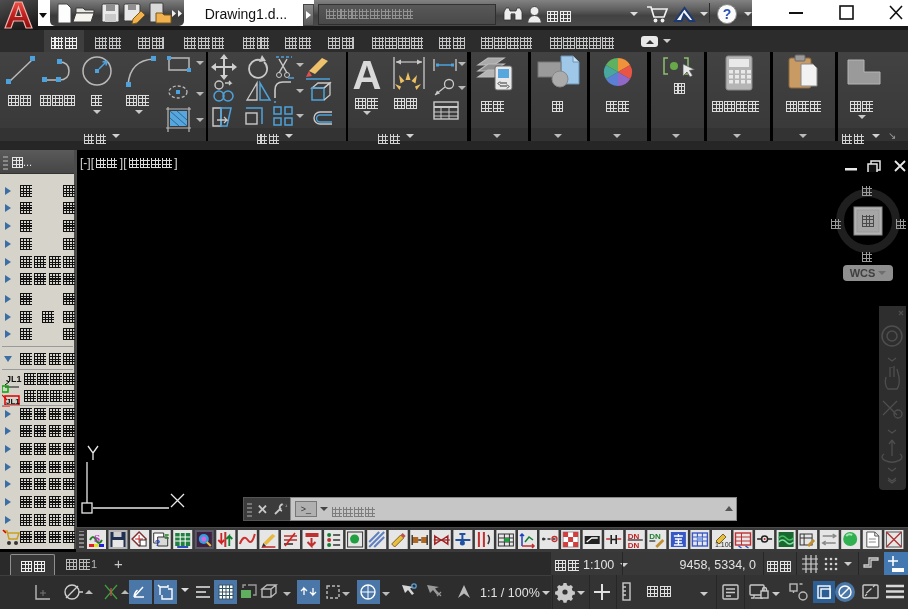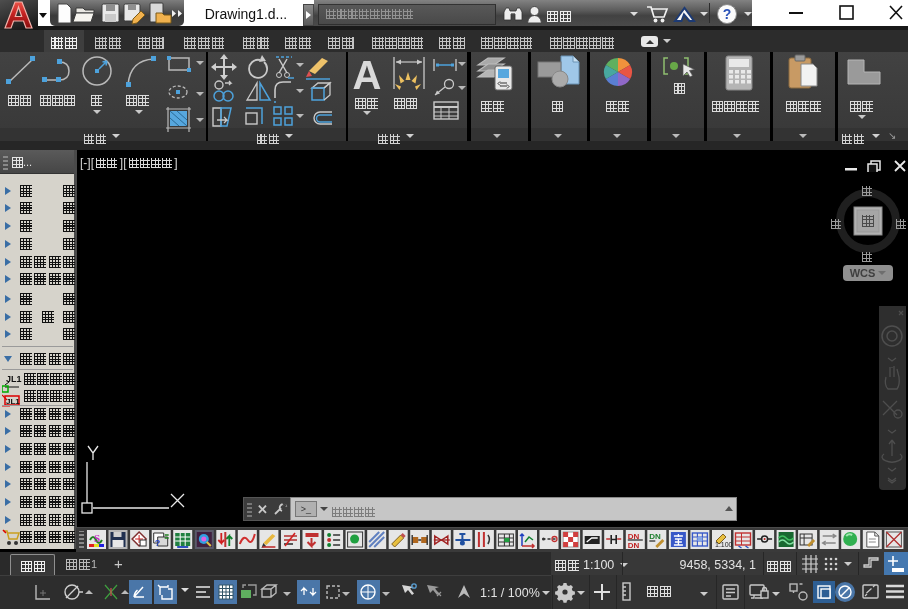--- a/index.html
+++ b/index.html
@@ -916,21 +916,21 @@
 <div class="ab" style="left:551px;top:552px;width:357px;height:23px;background:#383838"></div>
 <div class="ab" style="left:555px;top:558px;color:#e2e2e2;display:flex;align-items:center;gap:4px">
       <span class="zh">
         <i style="width:11px;height:11px"></i>
         <i style="width:11px;height:11px"></i>
       </span>
       <span style="font-size:12.5px;color:#e2e2e2">1:100</span>
       <span style="display:inline-block;width:0;height:0;border-top:4px solid #ccc;border-left:4px solid transparent;border-right:4px solid transparent;margin-left:2px"></span>
     </div>
 <div class="ab" style="left:622px;top:552px;width:1px;height:23px;background:#262626"></div>
-<div class="ab" style="left:660px;top:558px;width:96px;text-align:right;color:#e2e2e2;font-size:12.5px">9458, 5334, 1</div>
+<div class="ab" style="left:660px;top:558px;width:96px;text-align:right;color:#e2e2e2;font-size:12.5px">9458, 5334, 0</div>
 <div class="ab" style="left:763px;top:552px;width:1px;height:23px;background:#262626"></div>
 <div class="ab" style="left:767px;top:558px;color:#e2e2e2"><span class="zh">
         <i style="width:11px;height:11px"></i>
         <i style="width:11px;height:11px"></i>
       </span></div>
 <div class="ab" style="left:796px;top:552px;width:1px;height:23px;background:#262626"></div>
 <svg class="ab" style="left:796px;top:552px" width="112" height="23">
 <g stroke="#d0d0d0" stroke-width="1.2">
         <path d="M6 7 h16 M6 12 h16 M6 17 h16 M10 3 v18 M15 3 v18 M20 3 v18"></path>
       </g>

